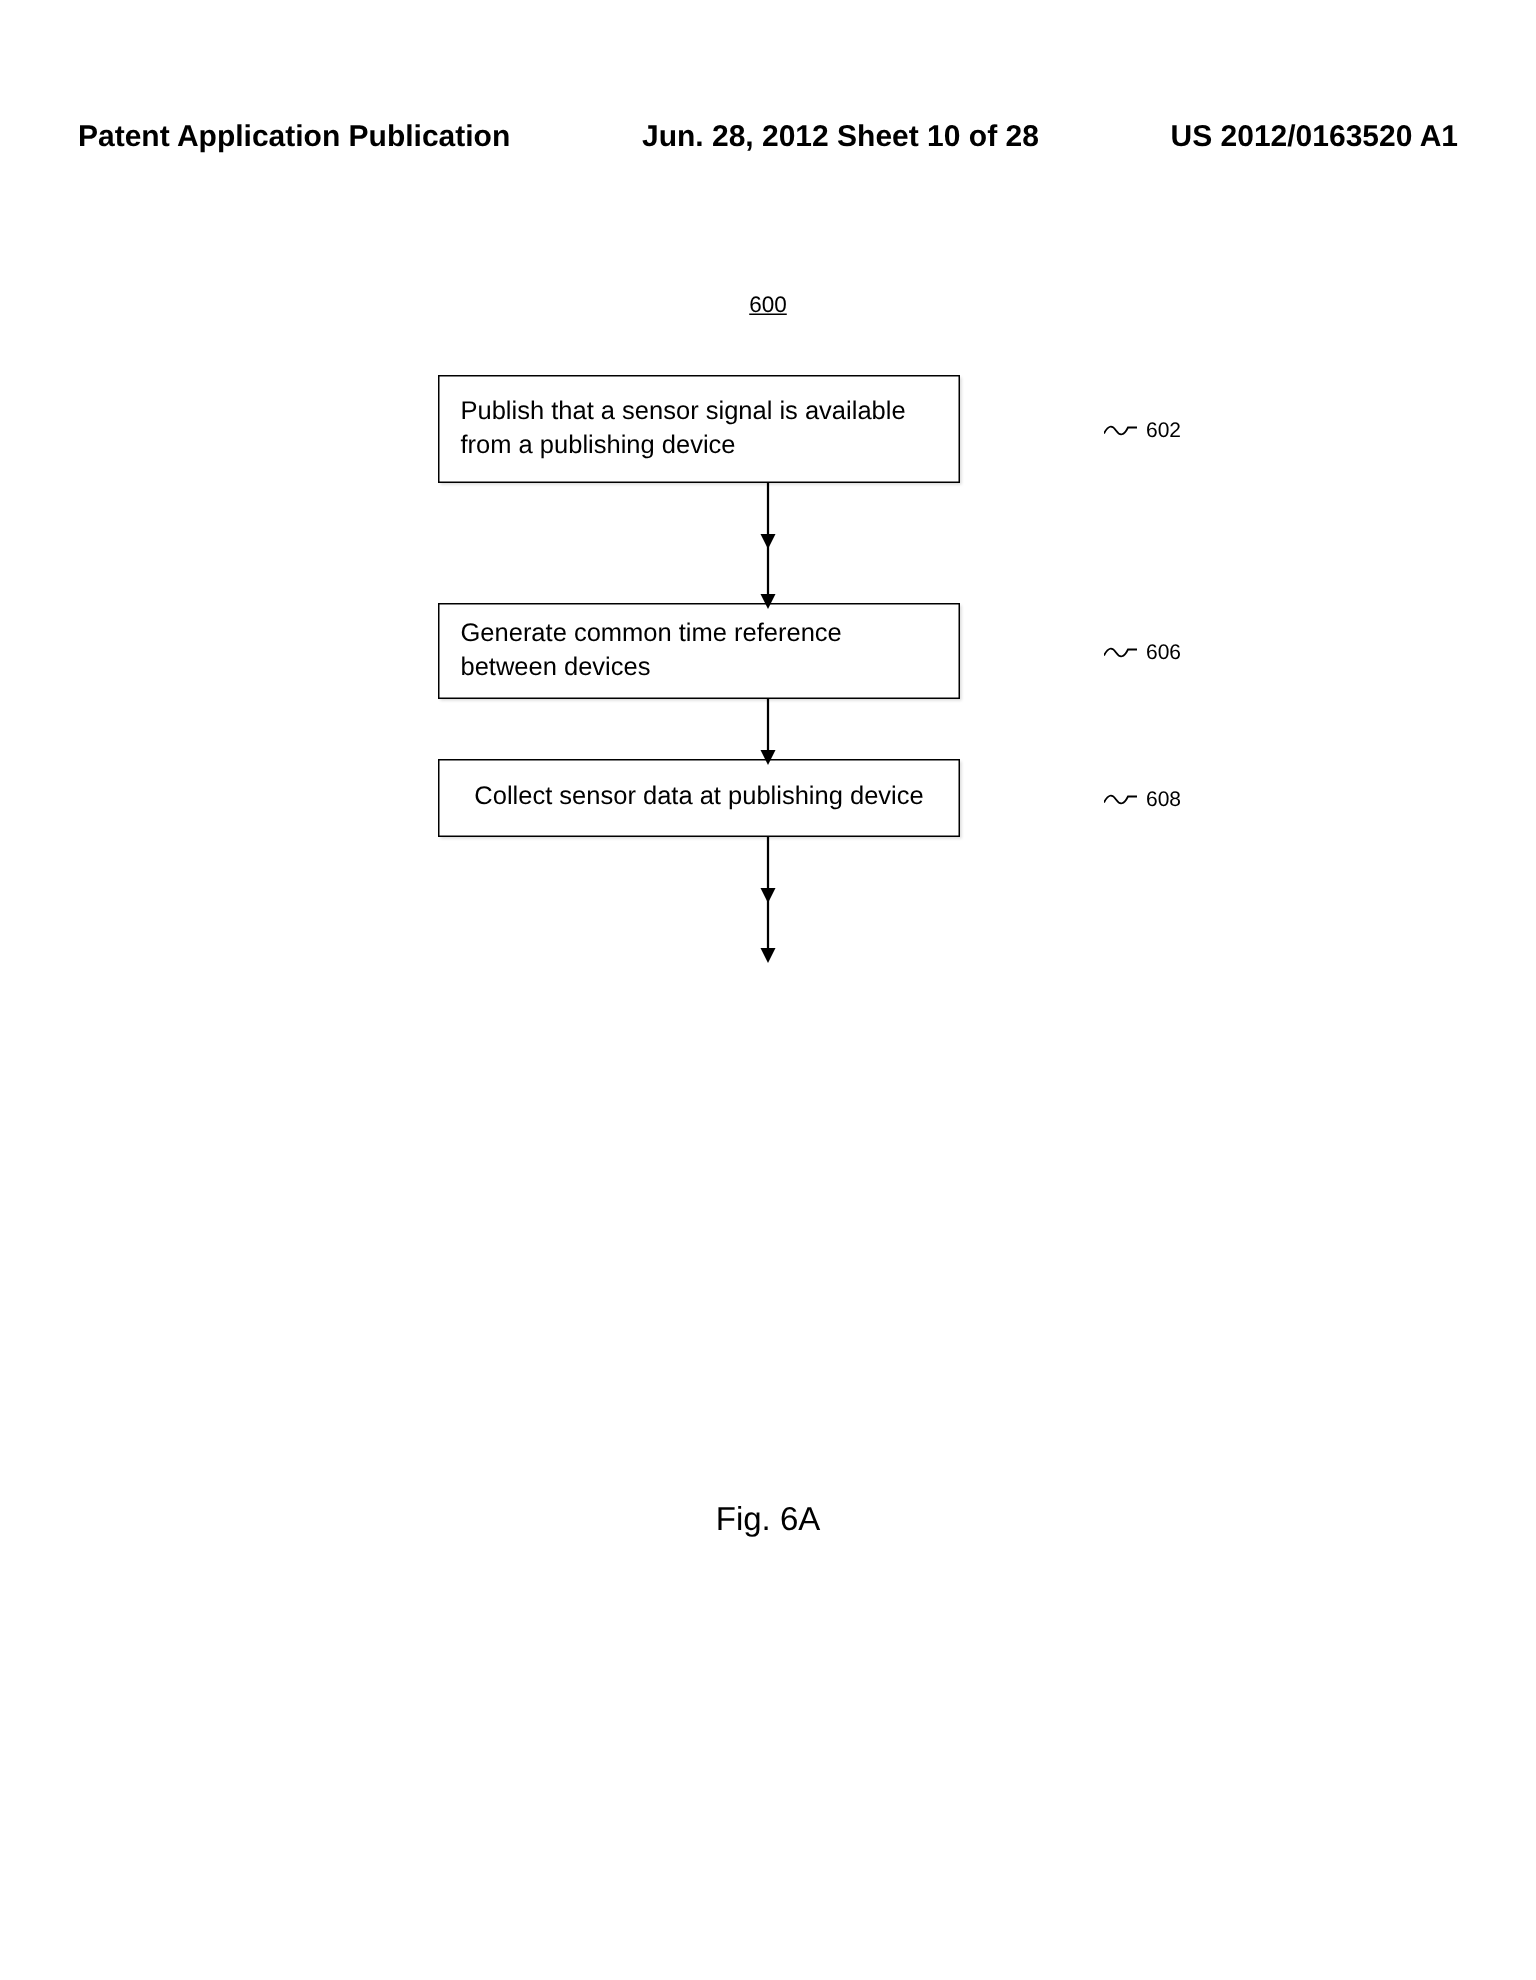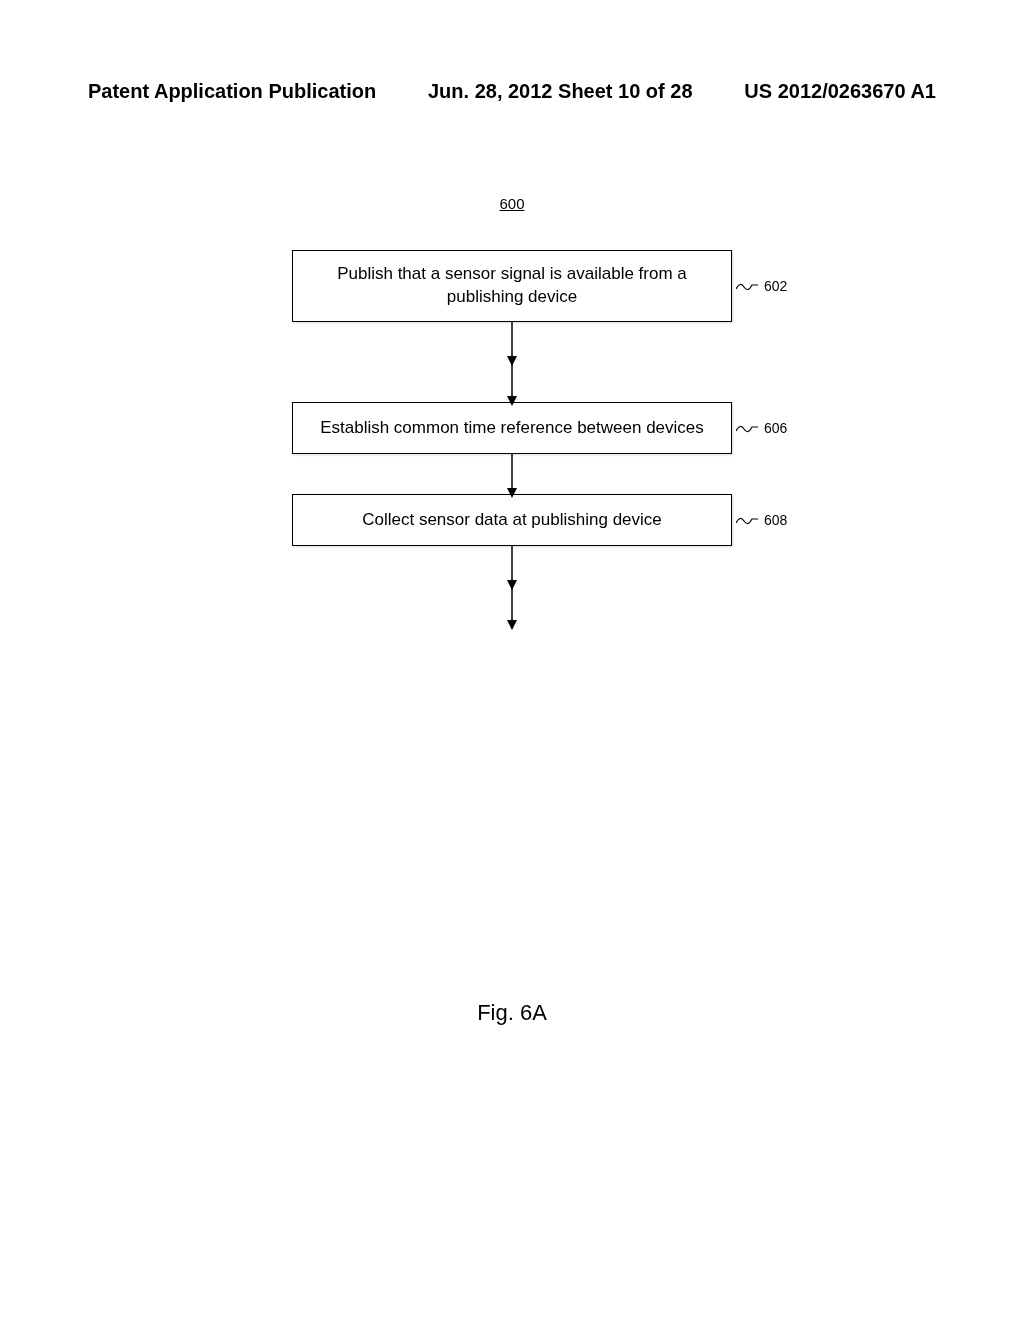--- a/index.html
+++ b/index.html
@@ -12,21 +12,21 @@
       background: #fff;
       width: 1024px;
       height: 1320px;
       position: relative;
     }
     .header {
       position: absolute;
       top: 80px;
       left: 0;
       right: 0;
-      padding: 0 88px;
+      padding: 0 52px;
       display: flex;
       justify-content: space-between;
       font-size: 20px;
       font-weight: bold;
     }
     .header-left {
       text-align: left;
     }
     .header-center {
       text-align: center;
@@ -53,27 +53,27 @@
       flex-direction: column;
       align-items: center;
     }
     .step {
       position: relative;
       width: 440px;
       display: flex;
       align-items: center;
     }
     .box {
-      width: 440px;
+      width: 348px;
       min-height: 52px;
       border: 1.5px solid #000;
       display: flex;
       align-items: center;
       justify-content: center;
-      text-align: center;
+      text-align: left;
       padding: 8px 14px;
       font-size: 17px;
       line-height: 1.35;
       box-shadow: 1px 1px 2px rgba(0,0,0,0.15);
     }
     .box.tall {
       min-height: 72px;
     }
     .label {
       position: absolute;
@@ -111,21 +111,21 @@
       font-size: 22px;
       font-weight: normal;
     }
   </style>
 </head>
 <body>
 
 <div class="header">
   <span class="header-left">Patent Application Publication</span>
   <span class="header-center">Jun. 28, 2012  Sheet 10 of 28</span>
-  <span class="header-right">US 2012/0263670 A1</span>
+  <span class="header-right">US 2012/0163520 A1</span>
 </div>
 
 <div class="figure-number">600</div>
 
 <div class="flowchart">
 
   <div class="step">
     <div class="box tall">
       <span>Publish that a sensor signal is available from a publishing device</span>
     </div>
@@ -147,21 +147,21 @@
 
   <div class="arrow">
     <svg width="16" height="44">
         <line x1="8" y1="0" x2="8" y2="36" stroke="#000" stroke-width="1.5"></line>
         <polygon points="8,44 3,34 13,34" fill="#000"></polygon>
       </svg>
   </div>
 
   <div class="step">
     <div class="box">
-      <span>Establish common time reference between devices</span>
+      <span>Generate common time reference between devices</span>
     </div>
     <div class="label">
       <svg class="squiggle" viewBox="0 0 22 14">
           <path d="M0 10 Q4 2 8 8 Q12 14 16 6 L22 6" stroke="#000" stroke-width="1.2" fill="none"></path>
         </svg>
       <span>606</span>
     </div>
   </div>
 
   <div class="arrow">

